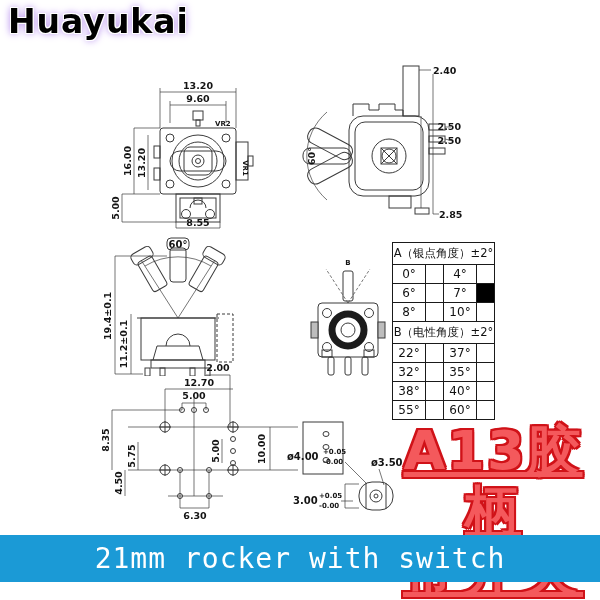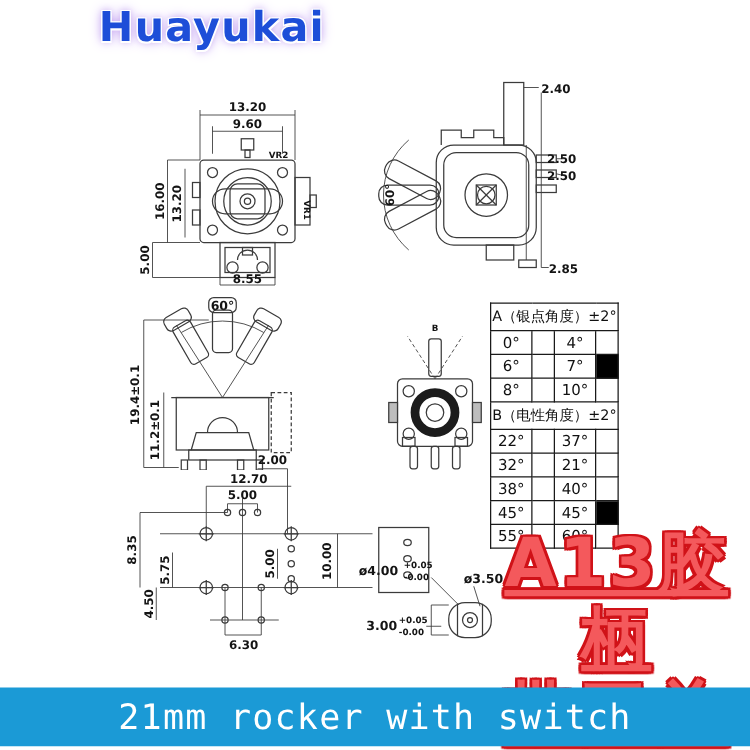--- a/index.html
+++ b/index.html
@@ -12,22 +12,22 @@
   .draw .thin{stroke-width:.7;}
   .draw .dash{stroke-dasharray:3,2;}
   .draw .grayfill{fill:#bdbdbd;}
   .draw .darkring{stroke:#1c1c1c;stroke-width:7;}
   .draw text{font-family:"DejaVu Sans",sans-serif;font-size:9.5px;fill:#141414;
        stroke:none;font-weight:bold;}
   .draw text.sm{font-size:7px;}
   .draw text.tol{font-size:7px;font-weight:bold;}
   .draw text.big{font-size:10px;}
   
-  .logo{position:absolute;left:8px;top:4px;width:252px;text-align:right;font-weight:bold;
-        color:#1d4ed8;
+  .logo{position:absolute;left:8px;top:4px;width:252px;text-align:left;font-weight:bold;
+        color:#000000;
         text-shadow:-1px -1px 0 #fff,1px -1px 0 #fff,-1px 1px 0 #fff,1px 1px 0 #fff,
                     0 0 6px #c7a8f2,0 0 10px #c7a8f2;}
   .logo .l1{font-size:33px;letter-spacing:1px;line-height:36px;}
   .logo .l2{font-size:29px;line-height:32px;}
   
   .angle-table{position:absolute;left:392px;top:242px;border-collapse:collapse;
         font-family:"DejaVu Sans",sans-serif;}
   .angle-table td{border:1.6px solid #1a1a1a;font-weight:normal;font-size:12px;
         text-align:center;padding:0;height:18px;color:#111;}
   .angle-table tr.hdr td{font-size:11.5px;height:21px;letter-spacing:0;}
@@ -35,21 +35,21 @@
   .angle-table td.c{width:17px;}
   .angle-table td.sel{background:#000;}
   
   .promo{position:absolute;left:386px;top:421px;width:214px;text-align:center;
         font-weight:bold;color:#f express:#f4595c;color:#f4595c;
         text-shadow:-2px -2px 0 #d01218,2px -2px 0 #d01218,-2px 2px 0 #d01218,
              2px 2px 0 #d01218,-2px 0 0 #d01218,2px 0 0 #d01218,0 -2px 0 #d01218,0 2px 0 #d01218;text-decoration:underline;}
   .promo .p1{font-size:54px;line-height:60px;letter-spacing:2px;}
   .promo .p2{font-size:54px;line-height:60px;letter-spacing:6px;}
   
-  .footer{position:absolute;left:0;top:550px;width:600px;height:47px;background:#1b9ad6;}
+  .footer{position:absolute;left:0;top:535px;width:600px;height:47px;background:#1b9ad6;}
   .footer span{display:block;text-align:center;color:#fff;line-height:47px;
         font-family:"DejaVu Sans Mono",monospace;font-size:28px;letter-spacing:1px;}
 </style>
 </head>
 <body>
 
 <div class="sheet">
 
   <div class="logo">
     <div class="l1">Huayukai</div>
@@ -280,34 +280,28 @@
         </tr>
     <tr>
       <td class="v">22°</td>
       <td class="c"></td>
       <td class="v">37°</td>
       <td class="c"></td>
         </tr>
     <tr>
       <td class="v">32°</td>
       <td class="c"></td>
-      <td class="v">21°</td>
+      <td class="v">35°</td>
       <td class="c"></td>
         </tr>
     <tr>
       <td class="v">38°</td>
       <td class="c"></td>
       <td class="v">40°</td>
       <td class="c"></td>
-        </tr>
-    <tr>
-      <td class="v">45°</td>
-      <td class="c"></td>
-      <td class="v">45°</td>
-      <td class="c sel"></td>
         </tr>
     <tr>
       <td class="v">55°</td>
       <td class="c"></td>
       <td class="v">60°</td>
       <td class="c"></td>
         </tr>
   </tbody>
     </table>
 

